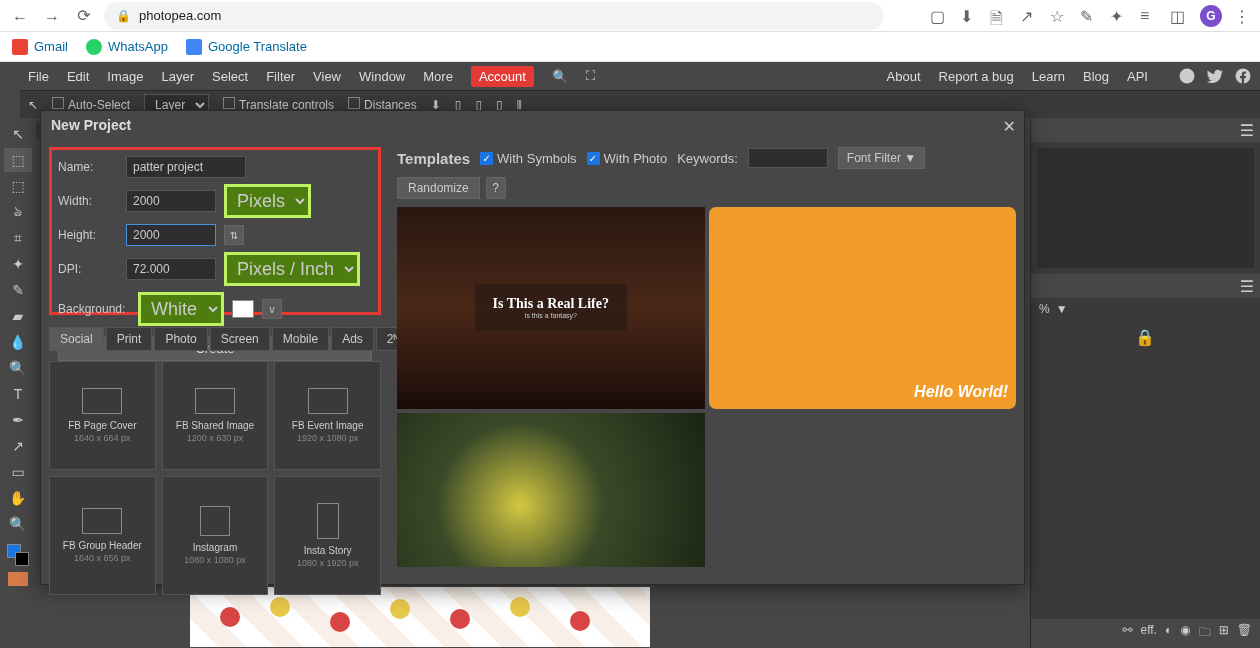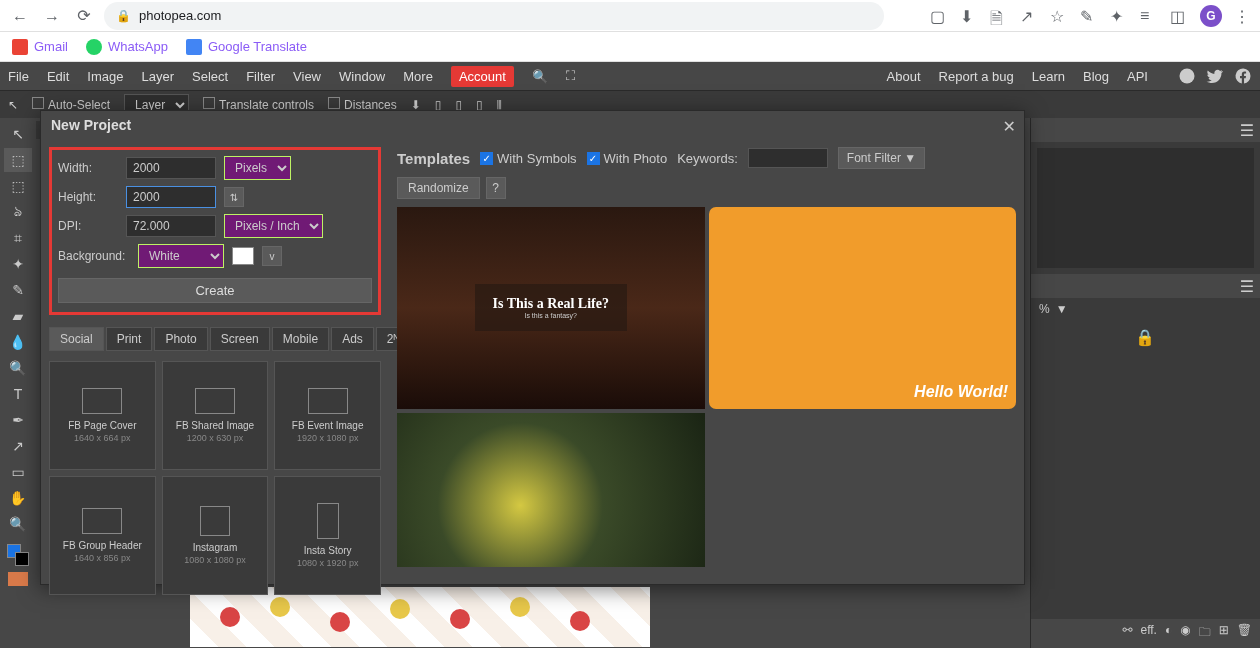--- a/index.html
+++ b/index.html
@@ -8,29 +8,29 @@
   
   .browser-bar { height: 32px; display: flex; align-items: center; padding: 0 8px; gap: 8px; background: #fff; border-bottom: 1px solid #e0e0e0; }
   .nav-btn { width: 24px; height: 24px; display: flex; align-items: center; justify-content: center; color: #5f6368; cursor: pointer; }
   .url-bar { flex: 1; display: flex; align-items: center; height: 28px; background: #f1f3f4; border-radius: 14px; padding: 0 12px; gap: 8px; font-size: 13px; color: #202124; max-width: 780px; }
   .lock-icon { color: #5f6368; font-size: 12px; }
   .chrome-icons { display: flex; gap: 12px; margin-left: auto; align-items: center; }
   .chrome-icon { width: 18px; height: 18px; color: #5f6368; cursor: pointer; }
   .avatar { width: 22px; height: 22px; border-radius: 50%; background: #7b4fc9; color: #fff; display: flex; align-items: center; justify-content: center; font-size: 12px; font-weight: bold; }
   
   
-  .bookmarks-bar { height: 30px; display: flex; align-items: center; padding: 0 12px; gap: 18px; font-size: 13px; color: #8b5cf6; border-bottom: 1px solid #e0e0e0; }
+  .bookmarks-bar { height: 30px; display: flex; align-items: center; padding: 0 12px; gap: 18px; font-size: 13px; color: #0369a1; border-bottom: 1px solid #e0e0e0; }
   .bookmark { display: flex; align-items: center; gap: 6px; cursor: pointer; }
   .bm-icon { width: 16px; height: 16px; border-radius: 2px; }
   .bm-gmail { background: #ea4335; }
   .bm-whatsapp { background: #25d366; border-radius: 50%; }
   .bm-gtranslate { background: #4285f4; }
   
   
-  .app { position: relative; height: 586px; background: #474747; }
+  .app { position: relative; height: 586px; background: #474747; padding-left: 20px; }
   
   
   .menu-bar { height: 28px; background: #474747; display: flex; align-items: center; padding: 0 8px; gap: 18px; color: #ddd; font-size: 13px; }
   .menu-item { cursor: pointer; }
   .account-btn { background: #e53935; color: #fff; padding: 3px 8px; border-radius: 2px; }
   .menu-right { margin-left: auto; display: flex; gap: 18px; align-items: center; }
   .social-icons { display: flex; gap: 10px; margin-left: 12px; }
   .menu-icon { width: 18px; height: 18px; fill: #ccc; }
   
   
@@ -69,21 +69,21 @@
   .dialog-close { position: absolute; right: 8px; top: 6px; color: #ccc; cursor: pointer; font-size: 16px; }
   .dialog-body { display: flex; height: 447px; }
   .dialog-left { width: 348px; padding: 8px; }
   .dialog-right { flex: 1; padding: 8px; }
   
   .form-box { border: 3px solid #e53935; padding: 6px; height: 168px; }
   .form-row { display: flex; align-items: center; gap: 8px; margin-bottom: 6px; color: #ccc; font-size: 12px; }
   .form-label { width: 60px; }
   .form-input { background: #2e2e2e; border: 1px solid #555; color: #ccc; padding: 3px 6px; font-size: 12px; width: 90px; }
   .form-input.name { width: 120px; }
-  .form-select { background: #701a75; border: 1px solid #bef264; color: #ccc; padding: 3px 6px; font-size: 12px; }
+  .form-select { background: #4d7c0f; border: 3px solid #bef264; color: #ccc; padding: 3px 6px; font-size: 18px; }
   .swap-btn { width: 20px; height: 20px; background: #5a5a5a; color: #ccc; border: 1px solid #666; cursor: pointer; font-size: 10px; display: flex; align-items: center; justify-content: center; }
   .color-box { width: 22px; height: 18px; background: #fff; border: 1px solid #888; }
   .create-btn { width: 100%; background: #5a5a5a; color: #ddd; border: 1px solid #666; padding: 4px; font-size: 13px; cursor: pointer; margin-top: 4px; }
   
   .preset-tabs { display: flex; gap: 2px; margin-top: 12px; }
   .preset-tab { background: #3a3a3a; color: #ccc; padding: 4px 10px; font-size: 12px; cursor: pointer; border: 1px solid #555; }
   .preset-tab.active { background: #5a5a5a; }
   
   .preset-grid { display: grid; grid-template-columns: repeat(3, 1fr); gap: 6px; margin-top: 10px; height: 234px; overflow: hidden; }
   .preset { background: #3a3a3a; border: 1px solid #555; padding: 6px; display: flex; flex-direction: column; align-items: center; justify-content: center; color: #ccc; font-size: 10px; text-align: center; cursor: pointer; }
@@ -271,20 +271,24 @@
     </div>
   </div>
 
   <div class="dialog">
     <div class="dialog-title">New Project</div>
     <span class="dialog-close">✕</span>
     <div class="dialog-body">
       <div class="dialog-left">
         <div class="form-box">
           <div class="form-row">
+            <span class="form-label">Name:</span>
+            <input class="form-input name" value="patter project" style="">
+          </div>
+          <div class="form-row">
             <span class="form-label">Width:</span>
             <input class="form-input" value="2000" style="">
             <select class="form-select"><option>Pixels</option></select>
           </div>
           <div class="form-row">
             <span class="form-label">Height:</span>
             <input class="form-input" style="border-color: rgb(74, 144, 226);" value="2000">
             <button class="swap-btn">⇅</button>
           </div>
           <div class="form-row">

